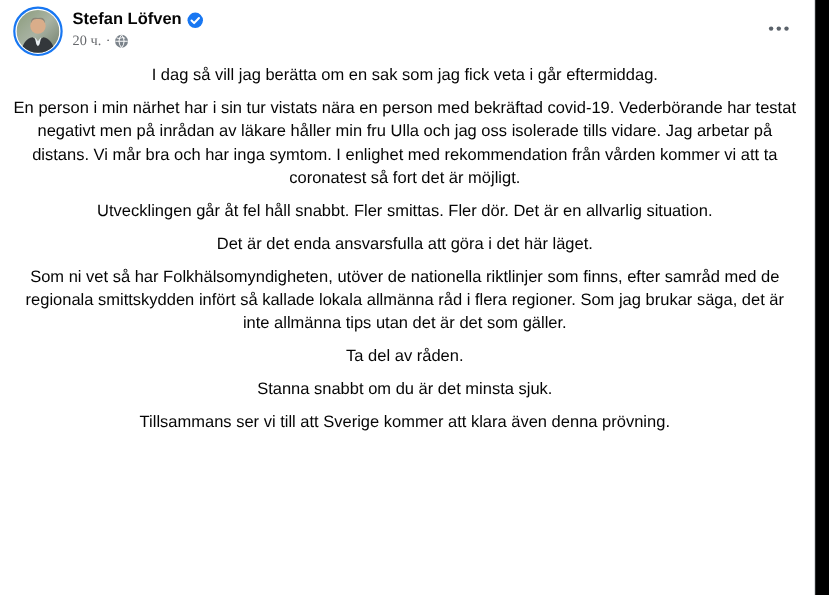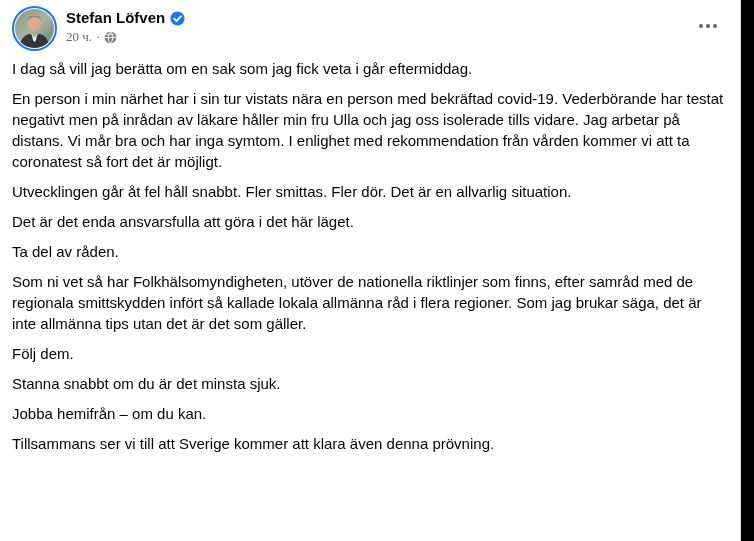--- a/index.html
+++ b/index.html
@@ -103,20 +103,21 @@
   
   .post-body {
     padding: 6px 16px 0 12px;
   }
   .post-body p {
     font-size: 15px;
     line-height: 21px;
     color: #050505;
     margin-bottom: 9px;
     word-wrap: break-word;
+    text-align: center;
   }
 </style>
 </head>
 <body>
 
 <div class="page">
   <article class="post-card">
 
     <header class="post-header">
 
@@ -165,22 +166,20 @@
         <span class="dot"></span>
         <span class="dot"></span>
       </button>
     </header>
 
     <div class="post-body">
       <p>I dag så vill jag berätta om en sak som jag fick veta i går eftermiddag.</p>
       <p>En person i min närhet har i sin tur vistats nära en person med bekräftad covid-19. Vederbörande har testat negativt men på inrådan av läkare håller min fru Ulla och jag oss isolerade tills vidare. Jag arbetar på distans. Vi mår bra och har inga symtom. I enlighet med rekommendation från vården kommer vi att ta coronatest så fort det är möjligt.</p>
       <p>Utvecklingen går åt fel håll snabbt. Fler smittas. Fler dör. Det är en allvarlig situation.</p>
       <p>Det är det enda ansvarsfulla att göra i det här läget.</p>
+      <p>Som ni vet så har Folkhälsomyndigheten, utöver de nationella riktlinjer som finns, efter samråd med de regionala smittskydden infört så kallade lokala allmänna råd i flera regioner. Som jag brukar säga, det är inte allmänna tips utan det är det som gäller.</p>
       <p>Ta del av råden.</p>
-      <p>Som ni vet så har Folkhälsomyndigheten, utöver de nationella riktlinjer som finns, efter samråd med de regionala smittskydden infört så kallade lokala allmänna råd i flera regioner. Som jag brukar säga, det är inte allmänna tips utan det är det som gäller.</p>
-      <p>Följ dem.</p>
       <p>Stanna snabbt om du är det minsta sjuk.</p>
-      <p>Jobba hemifrån – om du kan.</p>
       <p>Tillsammans ser vi till att Sverige kommer att klara även denna prövning.</p>
     </div>
 
   </article>
 </div>
 
 </body></html>

